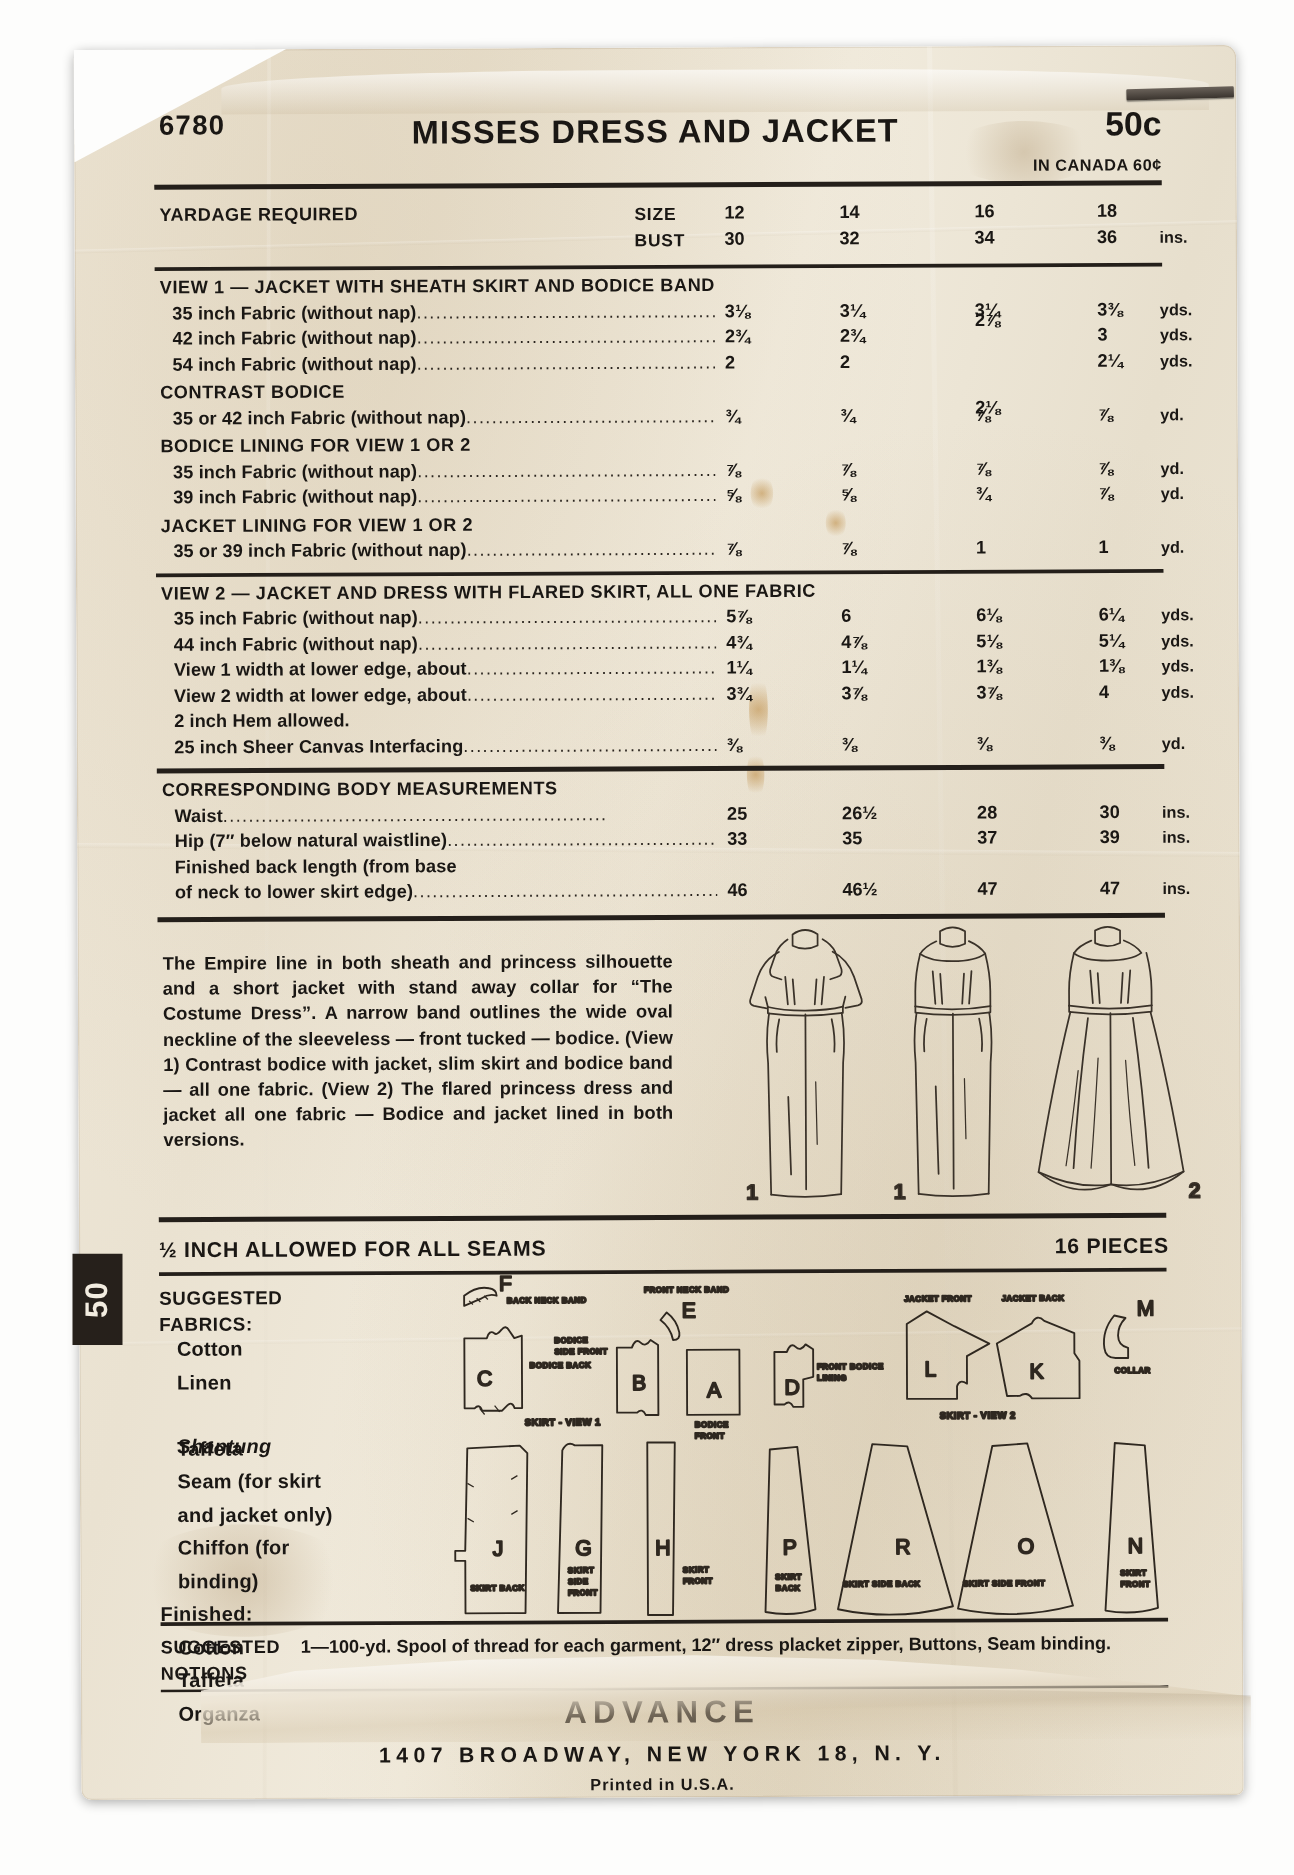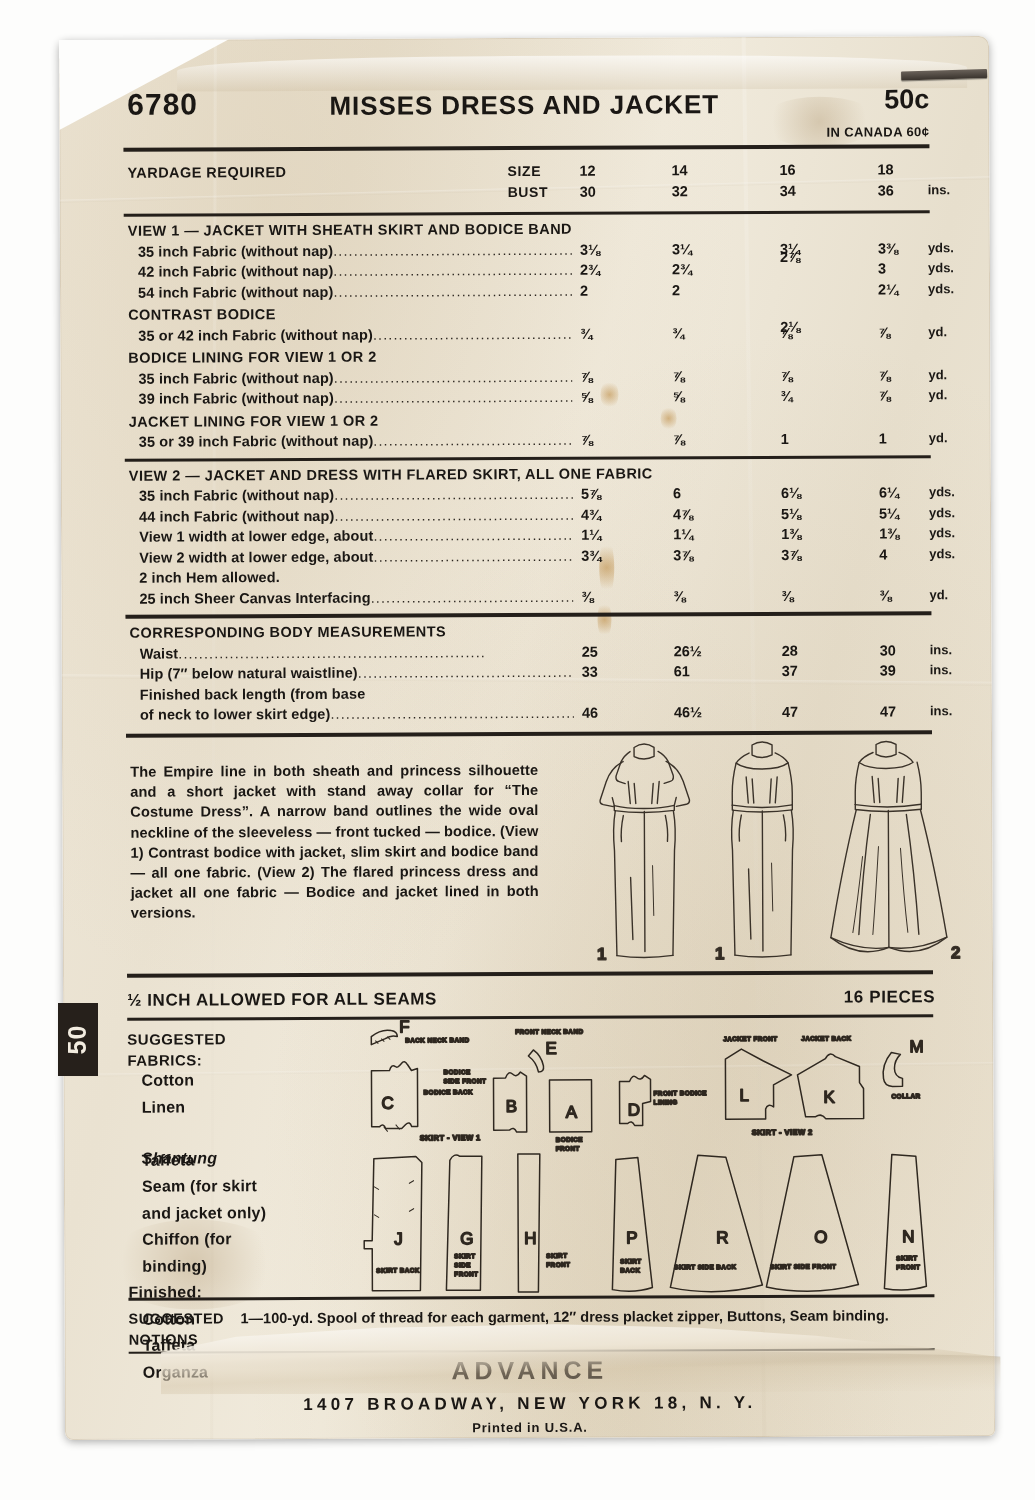--- a/index.html
+++ b/index.html
@@ -49,21 +49,21 @@
 
   
   #content{position:absolute;left:0;top:0;width:930px;height:1400px;
      color:#1a1714;}
   .rule{position:absolute;background:#241f1a;}
   .rule.thick{height:4px;}
   .rule.med{height:3px;}
   .rule.thin{height:2px;}
 
   
-  #patnum{position:absolute;left:68px;top:48px;font-size:30px;font-weight:bold;letter-spacing:1px;}
+  #patnum{position:absolute;left:68px;top:48px;font-size:22px;font-weight:bold;letter-spacing:1px;}
   #title{position:absolute;left:0;top:52px;width:930px;text-align:center;
      font-size:26px;font-weight:bold;letter-spacing:.9px;}
   #price{position:absolute;right:60px;top:48px;font-size:27px;font-weight:bold;}
   #pricecan{position:absolute;right:60px;top:88px;font-size:13px;font-weight:bold;letter-spacing:.4px;}
 
   
   .sec{position:absolute;font-size:14.5px;font-weight:bold;letter-spacing:.45px;}
   .row-lbl{position:absolute;font-size:14.5px;letter-spacing:.1px;font-weight:600;}
   .dots{display:inline-block;overflow:hidden;white-space:nowrap;vertical-align:bottom;
      letter-spacing:1.1px;font-weight:400;color:#2a241e;}
@@ -232,21 +232,21 @@
           <div class="rule thick" style="left: 64px; top: 575px; width: 806px;"></div>
           <div class="sec" style="left: 68px; top: 585px;">CORRESPONDING BODY MEASUREMENTS</div>
           <div class="row-lbl" style="left: 78px; top: 605.5px; width: 434px; white-space: nowrap; overflow: hidden;">Waist<span class="dots" style="max-width: 434px;">............................................................</span></div>
           <div class="num" style="left: 520px; top: 605.5px;">25</div>
           <div class="num" style="left: 612px; top: 605.5px;">26½</div>
           <div class="num" style="left: 720px; top: 605.5px;">28</div>
           <div class="num" style="left: 818px; top: 605.5px;">30</div>
           <div class="unit" style="left: 868px; top: 605.5px;">ins.</div>
           <div class="row-lbl" style="left: 78px; top: 626px; width: 434px; white-space: nowrap; overflow: hidden;">Hip (7″ below natural waistline)<span class="dots" style="max-width: 434px;">............................................................</span></div>
           <div class="num" style="left: 520px; top: 626px;">33</div>
-          <div class="num" style="left: 612px; top: 626px;">61</div>
+          <div class="num" style="left: 612px; top: 626px;">35</div>
           <div class="num" style="left: 720px; top: 626px;">37</div>
           <div class="num" style="left: 818px; top: 626px;">39</div>
           <div class="unit" style="left: 868px; top: 626px;">ins.</div>
           <div class="row-lbl" style="left: 78px; top: 646.5px;">Finished back length (from base</div>
           <div class="row-lbl" style="left: 78px; top: 667px; width: 434px; white-space: nowrap; overflow: hidden;">of neck to lower skirt edge)<span class="dots" style="max-width: 434px;">............................................................</span></div>
           <div class="num" style="left: 520px; top: 667px;">46</div>
           <div class="num" style="left: 612px; top: 667px;">46½</div>
           <div class="num" style="left: 720px; top: 667px;">47</div>
           <div class="num" style="left: 818px; top: 667px;">47</div>
           <div class="unit" style="left: 868px; top: 667px;">ins.</div>

